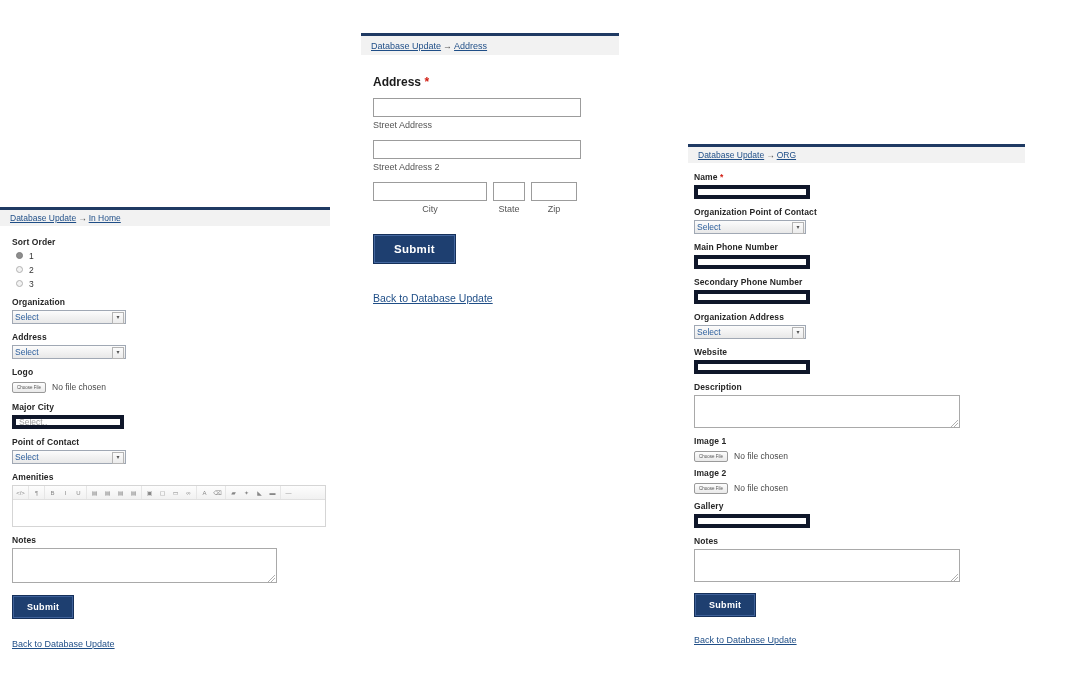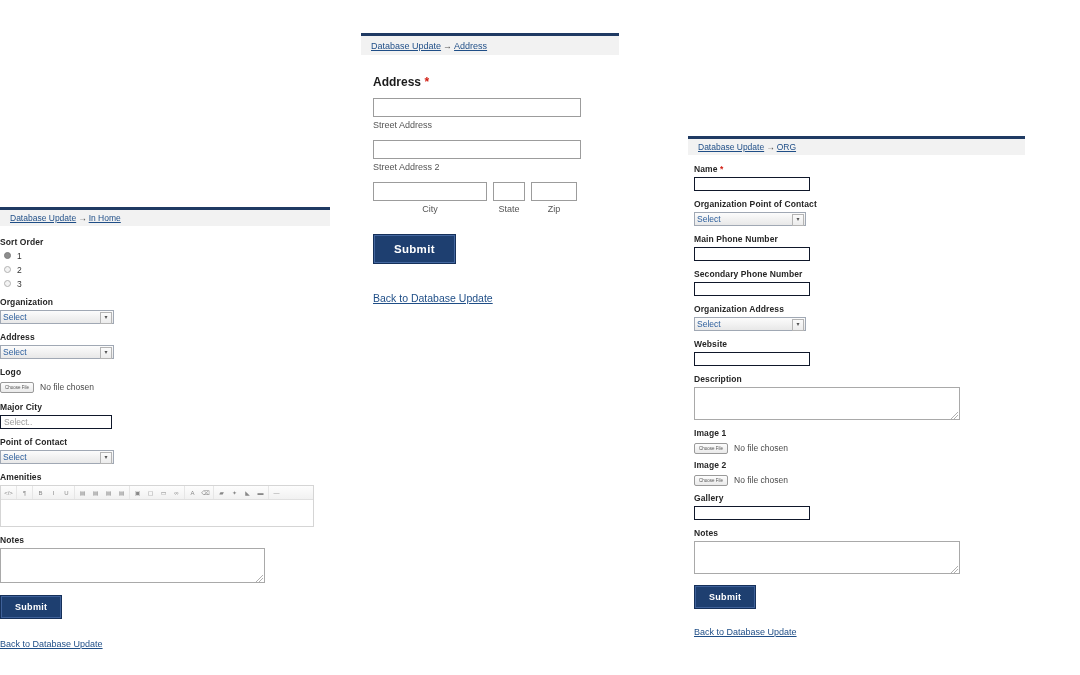--- a/index.html
+++ b/index.html
@@ -38,21 +38,21 @@
     color: #262626;
     letter-spacing: 0.1px;
     line-height: 12px;
     margin-bottom: 2px;
   }
   .req { color: #d11d12; font-weight: bold; }
 
   .tin {
     box-sizing: border-box;
     height: 14px;
-    border: 1px solid #0f172a;
+    border: 4px solid #0f172a;
     background: #fff;
     font-size: 8.5px;
     color: #333;
     padding: 0 3px;
     display: block;
   }
   .tin::placeholder { color: #9a9a9a; }
 
   .sel {
     box-sizing: border-box;
@@ -187,21 +187,21 @@
 <body>
 
 <div class="page">
 
   <div class="panel" style="left:0px; top:207px; width:330px;">
 
     <div class="crumb-bar">
       <a href="#">Database Update</a><span class="crumb-sep">→</span><a href="#">In Home</a>
     </div>
 
-    <div style="padding:6px 0 0 0;">
+    <div style="padding:6px 0 0 12px;">
 
       <div class="field" style="margin-top:4px;">
         <div class="flabel">Sort Order</div>
         <div class="radio-row">
           <span class="radio on"></span>
           <span class="radio-lbl">1</span>
         </div>
         <div class="radio-row" style="margin-top:3px;">
           <span class="radio"></span>
           <span class="radio-lbl">2</span>
@@ -354,21 +354,21 @@
         <span class="mid-submit">Submit</span>
       </div>
 
       <div style="margin-top:24px;">
         <a href="#" class="backlink big">Back to Database Update</a>
       </div>
 
     </div>
   </div>
 
-  <div class="panel" style="left:688px; top:136px; width:337px;">
+  <div class="panel" style="left:688px; top:144px; width:337px;">
 
     <div class="crumb-bar">
       <a href="#">Database Update</a><span class="crumb-sep">→</span><a href="#">ORG</a>
     </div>
 
     <div style="padding:5px 0 0 6px;">
 
       <div class="field" style="margin-top:3px;">
         <div class="flabel">
           <span>Name</span>

